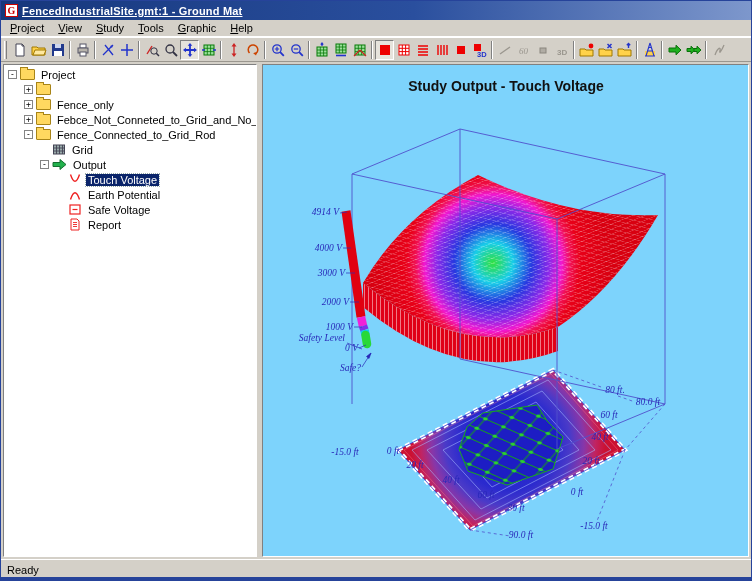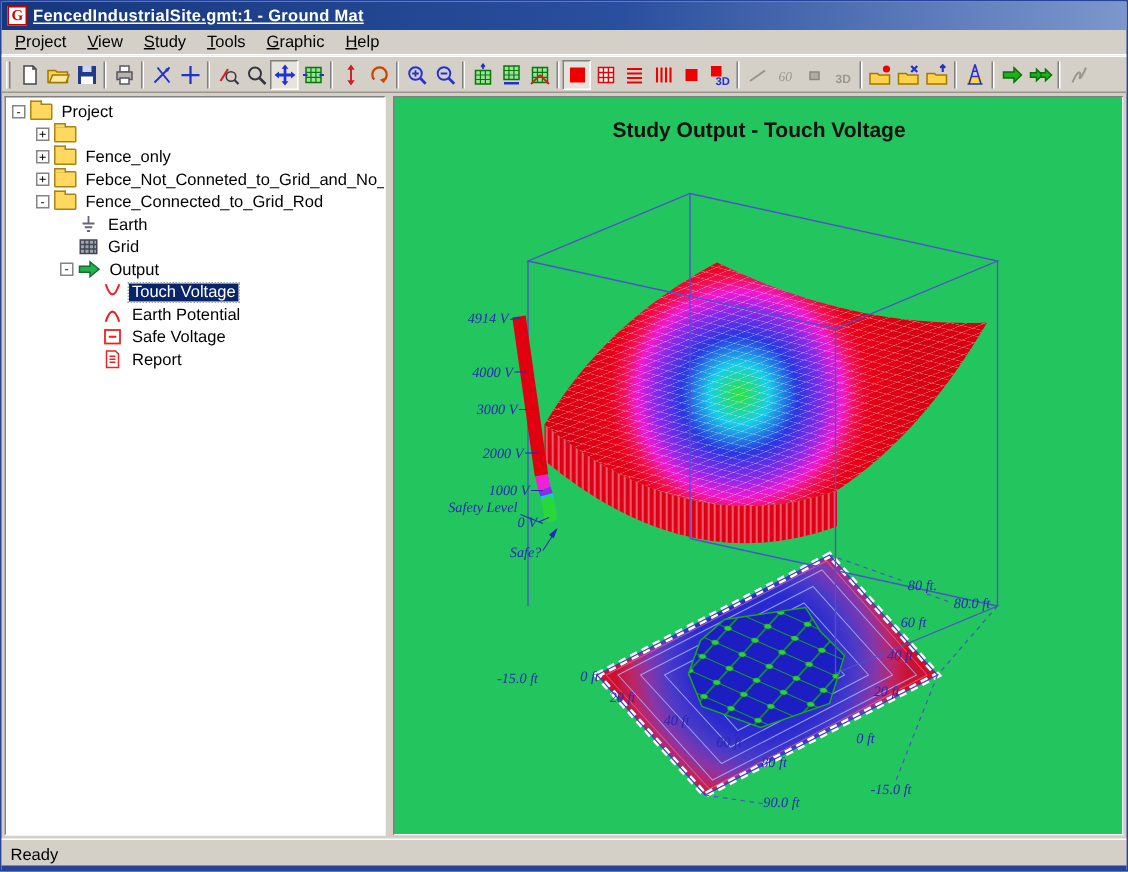--- a/index.html
+++ b/index.html
@@ -24,21 +24,21 @@
   .tb{width:19px;height:20px;display:flex;align-items:center;justify-content:center;
     border:1px solid transparent;background:transparent;padding:0;flex:0 0 auto;}
   .tb svg{display:block;}
   .tb.pressed{border-color:#808080 #fff #fff #808080;background:#e6e3dc;}
   .tsep{width:2px;height:18px;border-left:1px solid #808080;border-right:1px solid #fff;margin:0 2px;flex:0 0 auto;}
   
   .main{flex:1 1 auto;display:flex;padding:2px;min-height:0;}
   .treepanel{width:254px;flex:0 0 auto;background:#fff;border:1px solid;
     border-color:#808080 #fff #fff #808080;overflow:hidden;padding:2px 0 0 2px;}
   .splitter{width:5px;flex:0 0 auto;}
-  .plotpanel{flex:1 1 auto;background:#22c55e;border:1px solid;border-color:#808080 #fff #fff #808080;overflow:hidden;}
+  .plotpanel{flex:1 1 auto;background:#7dd3fc;border:1px solid;border-color:#808080 #fff #fff #808080;overflow:hidden;}
   
   .trow{height:15px;display:flex;align-items:center;font-size:11px;white-space:nowrap;}
   .ind{flex:0 0 auto;height:1px;}
   .exp{flex:0 0 auto;width:9px;height:9px;border:1px solid #848484;background:#fff;
     font:8px/7px "DejaVu Sans Mono",monospace;text-align:center;color:#000;margin-right:3px;}
   .noexp{flex:0 0 auto;width:12px;}
   .ticon{flex:0 0 auto;margin-right:4px;display:flex;align-items:center;}
   .folder{width:15px;height:11px;background:#ffd860;border:1px solid #a88418;position:relative;border-radius:1px;}
   .folder::before{content:"";position:absolute;left:-1px;top:-3px;width:6px;height:2px;
     background:#ffd860;border:1px solid #a88418;border-bottom:none;}
@@ -319,30 +319,20 @@
           </span>
         <span class="tlabel">Febce_Not_Conneted_to_Grid_and_No_Rods</span>
       </div>
       <div class="trow">
         <span class="ind" style="width:18px"></span>
         <span class="exp">-</span>
         <span class="ticon">
             <span class="folder"></span>
           </span>
         <span class="tlabel">Fence_Connected_to_Grid_Rod</span>
-      </div>
-      <div class="trow">
-        <span class="ind" style="width:34px"></span>
-          <span class="noexp"></span>
-        <span class="ticon">
-            <svg width="14" height="13">
-              <path d="M7 1v5M3 6h8M4.5 8.5h5M6 11h2" stroke="#667" stroke-width="1.2" fill="none"></path>
-            </svg>
-          </span>
-        <span class="tlabel">Earth</span>
       </div>
       <div class="trow">
         <span class="ind" style="width:34px"></span>
           <span class="noexp"></span>
         <span class="ticon">
             <svg width="14" height="13">
               <rect x="1.5" y="2" width="11" height="9" fill="#9aa" stroke="#445"></rect>
               <path d="M1.5 5h11M1.5 8h11M4.5 2v9M7.5 2v9M10.5 2v9" stroke="#445" stroke-width=".9"></path>
             </svg>
           </span>

